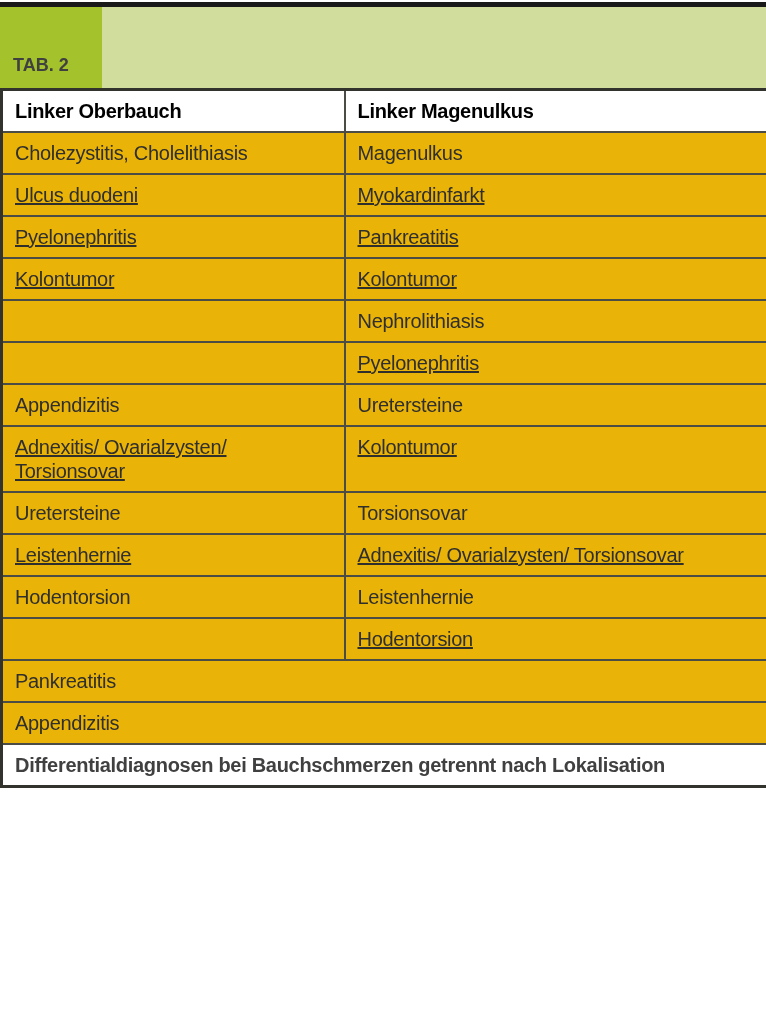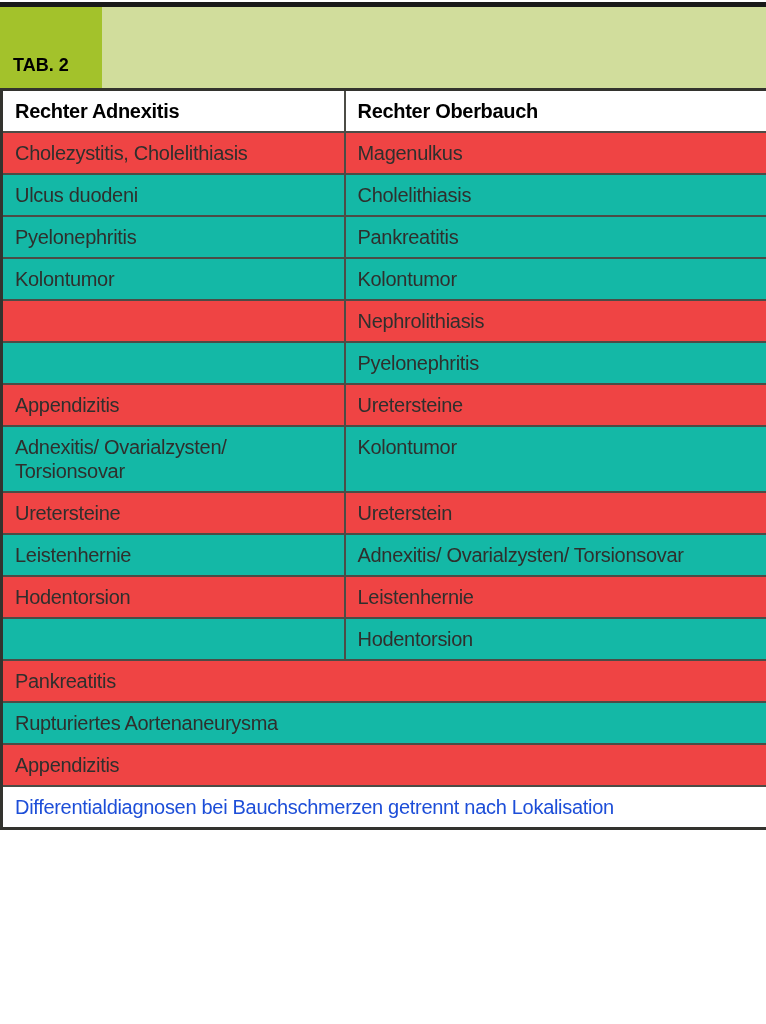--- a/index.html
+++ b/index.html
@@ -26,21 +26,21 @@
     position: absolute;
     left: 0; top: 0;
     width: 102px; height: 81px;
     background: #a3c22b;
   }
   .tab-label {
     position: absolute;
     left: 13px; bottom: 12px;
     font-size: 18px;
     font-weight: bold;
-    color: #000000;
+    color: #404040;
     letter-spacing: 0;
   }
 
   table.diag {
     width: 766px;
     border-collapse: collapse;
     table-layout: fixed;
     border: 3px solid #33332e;
   }
   table.diag td {
@@ -48,28 +48,29 @@
     vertical-align: top;
     padding: 8px 12px 8px 12px;
     font-size: 20px;
     line-height: 24px;
   }
   td.hdr {
     background: #ffffff;
     font-weight: bold;
     color: #000000;
   }
-  tr.row-a td { background: #ef4444; }
-  tr.row-b td { background: #14b8a6; }
+  tr.row-a td { background: #eab308; }
+  tr.row-b td { background: #eab308; text-decoration: underline; }
   td.caption-cell {
     background: #ffffff;
     font-size: 16.5px;
     line-height: 20px;
-    color: #1d4ed8;
+    color: #404040;
     padding: 9px 12px;
+    font-weight: bold;
   }
 </style>
 </head>
 <body>
 
 <div class="page">
   <div class="top-white"></div>
   <div class="top-rule"></div>
 
   <div class="band">
@@ -79,30 +80,30 @@
   </div>
 
   <table class="diag">
     <colgroup>
       <col style="width:343px">
       <col style="width:423px">
     </colgroup>
     <tbody>
 
       <tr>
-        <td class="hdr">Rechter Adnexitis</td>
-        <td class="hdr">Rechter Oberbauch</td>
+        <td class="hdr">Linker Oberbauch</td>
+        <td class="hdr">Linker Magenulkus</td>
       </tr>
       <tr class="row-a">
         <td>Cholezystitis, Cholelithiasis</td>
         <td>Magenulkus</td>
       </tr>
       <tr class="row-b">
         <td>Ulcus duodeni</td>
-        <td>Cholelithiasis</td>
+        <td>Myokardinfarkt</td>
       </tr>
       <tr class="row-b">
         <td>Pyelonephritis</td>
         <td>Pankreatitis</td>
       </tr>
       <tr class="row-b">
         <td>Kolontumor</td>
         <td>Kolontumor</td>
       </tr>
       <tr class="row-a">
@@ -117,41 +118,38 @@
       <tr class="row-a">
         <td>Appendizitis</td>
         <td>Uretersteine</td>
       </tr>
       <tr class="row-b">
         <td>Adnexitis/ Ovarialzysten/ Torsionsovar</td>
         <td>Kolontumor</td>
       </tr>
       <tr class="row-a">
         <td>Uretersteine</td>
-        <td>Ureterstein</td>
+        <td>Torsionsovar</td>
       </tr>
       <tr class="row-b">
         <td>Leistenhernie</td>
         <td>Adnexitis/ Ovarialzysten/ Torsionsovar</td>
       </tr>
       <tr class="row-a">
         <td>Hodentorsion</td>
         <td>Leistenhernie</td>
       </tr>
       <tr class="row-b">
         <td></td>
         <td>Hodentorsion</td>
       </tr>
 
       <tr class="row-a">
         <td colspan="2">Pankreatitis</td>
       </tr>
-      <tr class="row-b">
-        <td colspan="2">Rupturiertes Aortenaneurysma</td>
-      </tr>
       <tr class="row-a">
         <td colspan="2">Appendizitis</td>
       </tr>
 
       <tr>
         <td class="caption-cell" colspan="2">Differentialdiagnosen bei Bauchschmerzen getrennt nach Lokalisation</td>
       </tr>
     </tbody>
   </table>
 </div>

